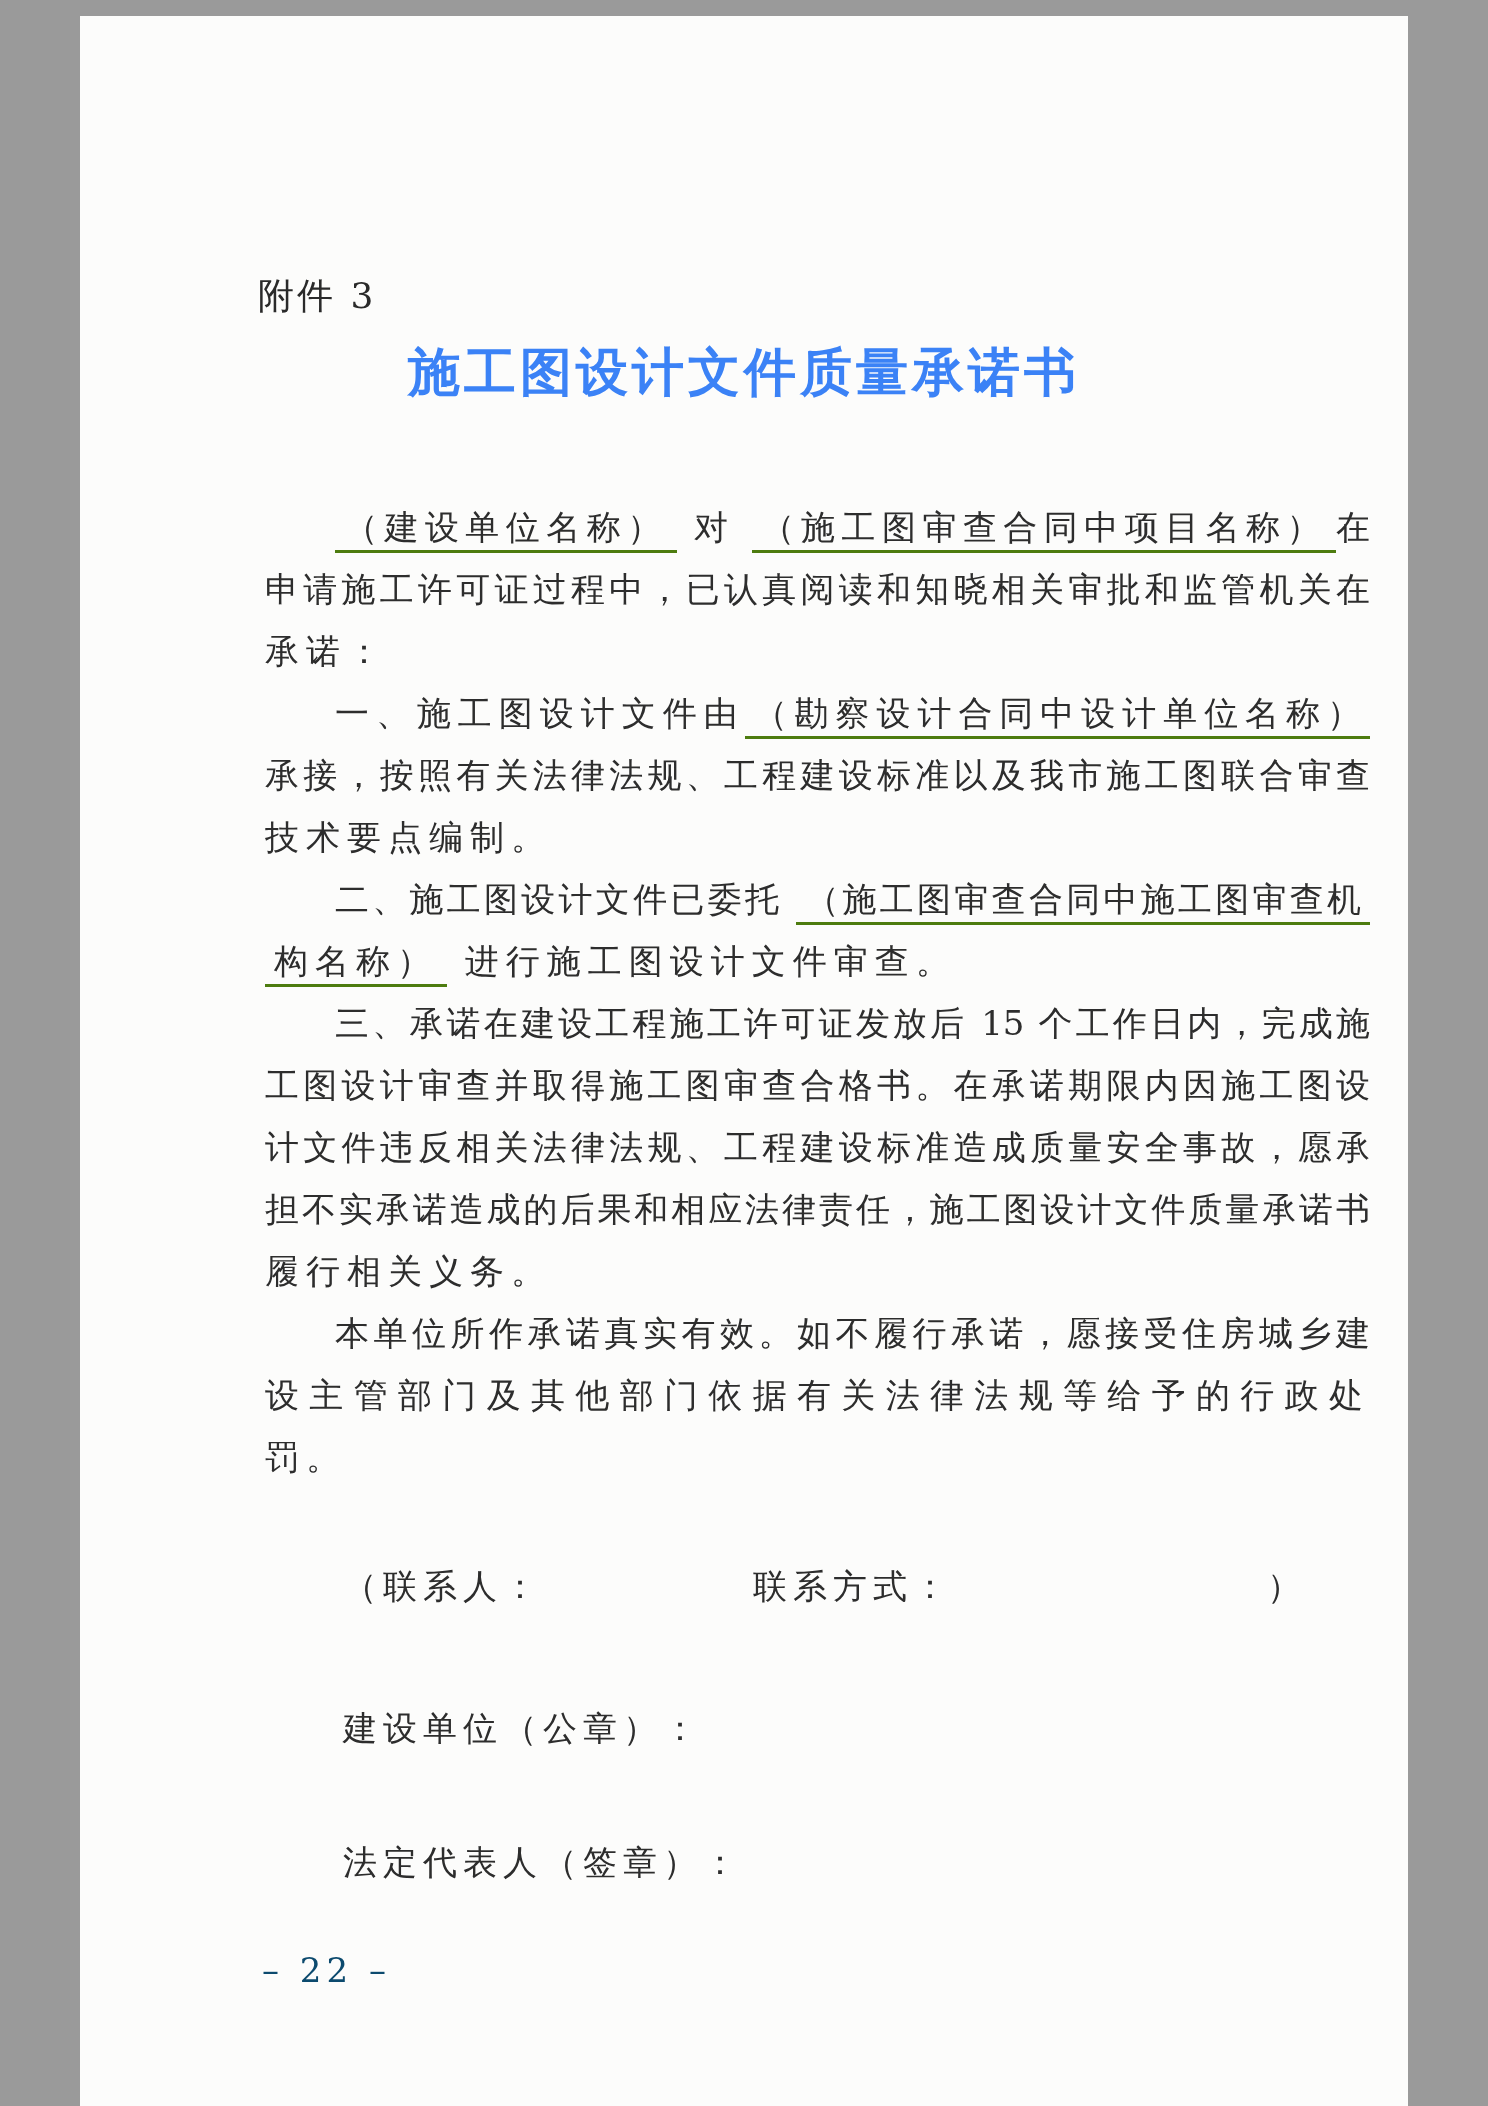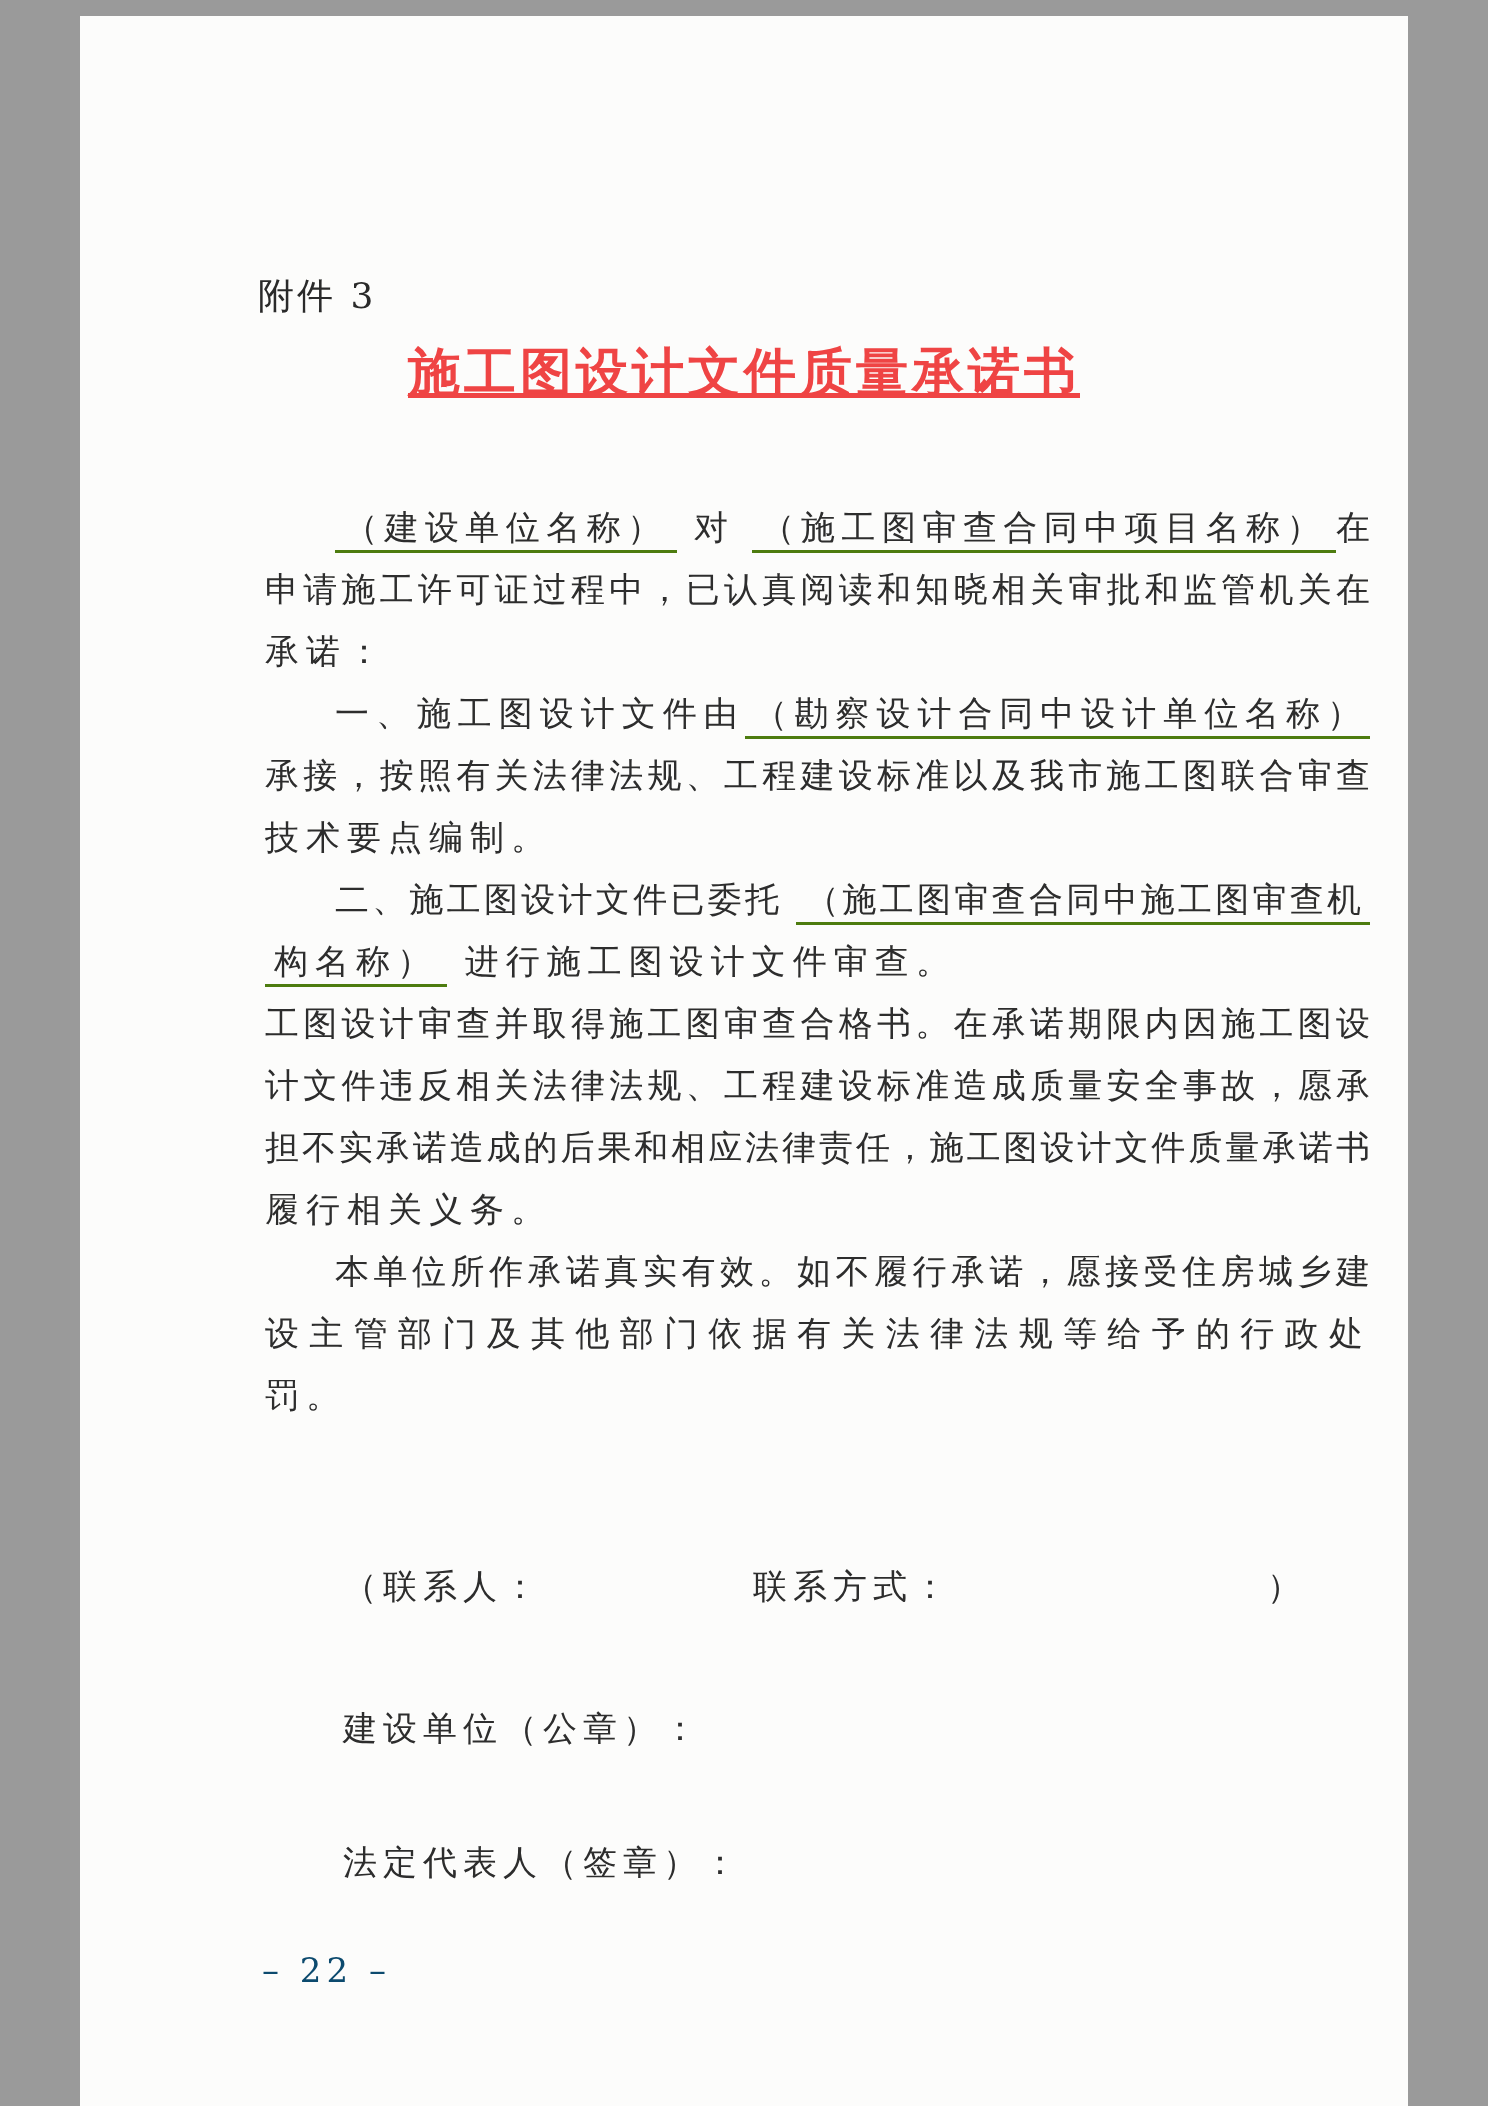--- a/index.html
+++ b/index.html
@@ -12,21 +12,21 @@
     font-family:"DejaVu Serif","Liberation Serif",serif;
     overflow:hidden;
   }
   .attachment{
     position:absolute;left:178px;top:256px;
     font-size:36px;letter-spacing:3px;color:#2a2a2a;
   }
   .title{
     position:absolute;left:0;top:322px;width:100%;margin:0;
     text-align:center;font-size:52px;font-weight:700;
-    letter-spacing:4px;color:#ef4444;text-decoration:underline;
+    letter-spacing:4px;color:#3b82f6;
   }
   .body{
     position:absolute;left:185px;top:480px;width:1105px;
     font-size:34px;color:#2d2d2d;
   }
   .line{
     height:62px;line-height:62px;
     text-align:justify;text-align-last:justify;
     text-justify:inter-character;
   }
@@ -65,20 +65,21 @@
 
   <div class="body">
       <div class="line indent"><span class="u">（建设单位名称）</span><span> 对 </span><span class="u">（施工图审查合同中项目名称）</span><span>在</span></div>
       <div class="line"><span>申请施工许可证过程中，已认真阅读和知晓相关审批和监管机关在</span></div>
       <div class="line short"><span>承诺：</span></div>
       <div class="line indent"><span>一、施工图设计文件由</span><span class="u">（勘察设计合同中设计单位名称）</span></div>
       <div class="line"><span>承接，按照有关法律法规、工程建设标准以及我市施工图联合审查</span></div>
       <div class="line short"><span>技术要点编制。</span></div>
       <div class="line indent"><span>二、施工图设计文件已委托 </span><span class="u">（施工图审查合同中施工图审查机</span></div>
       <div class="line short"><span class="u">构名称）</span><span> 进行施工图设计文件审查。</span></div>
+      <div class="line indent"><span>三、承诺在建设工程施工许可证发放后 15 个工作日内，完成施</span></div>
       <div class="line"><span>工图设计审查并取得施工图审查合格书。在承诺期限内因施工图设</span></div>
       <div class="line"><span>计文件违反相关法律法规、工程建设标准造成质量安全事故，愿承</span></div>
       <div class="line"><span>担不实承诺造成的后果和相应法律责任，施工图设计文件质量承诺书</span></div>
       <div class="line short"><span>履行相关义务。</span></div>
       <div class="line indent"><span>本单位所作承诺真实有效。如不履行承诺，愿接受住房城乡建</span></div>
       <div class="line short"><span>设主管部门及其他部门依据有关法律法规等给予的行政处罚。</span></div>
     </div>
 
   <div class="contact">
     <span class="c-open">（联系人：</span>

